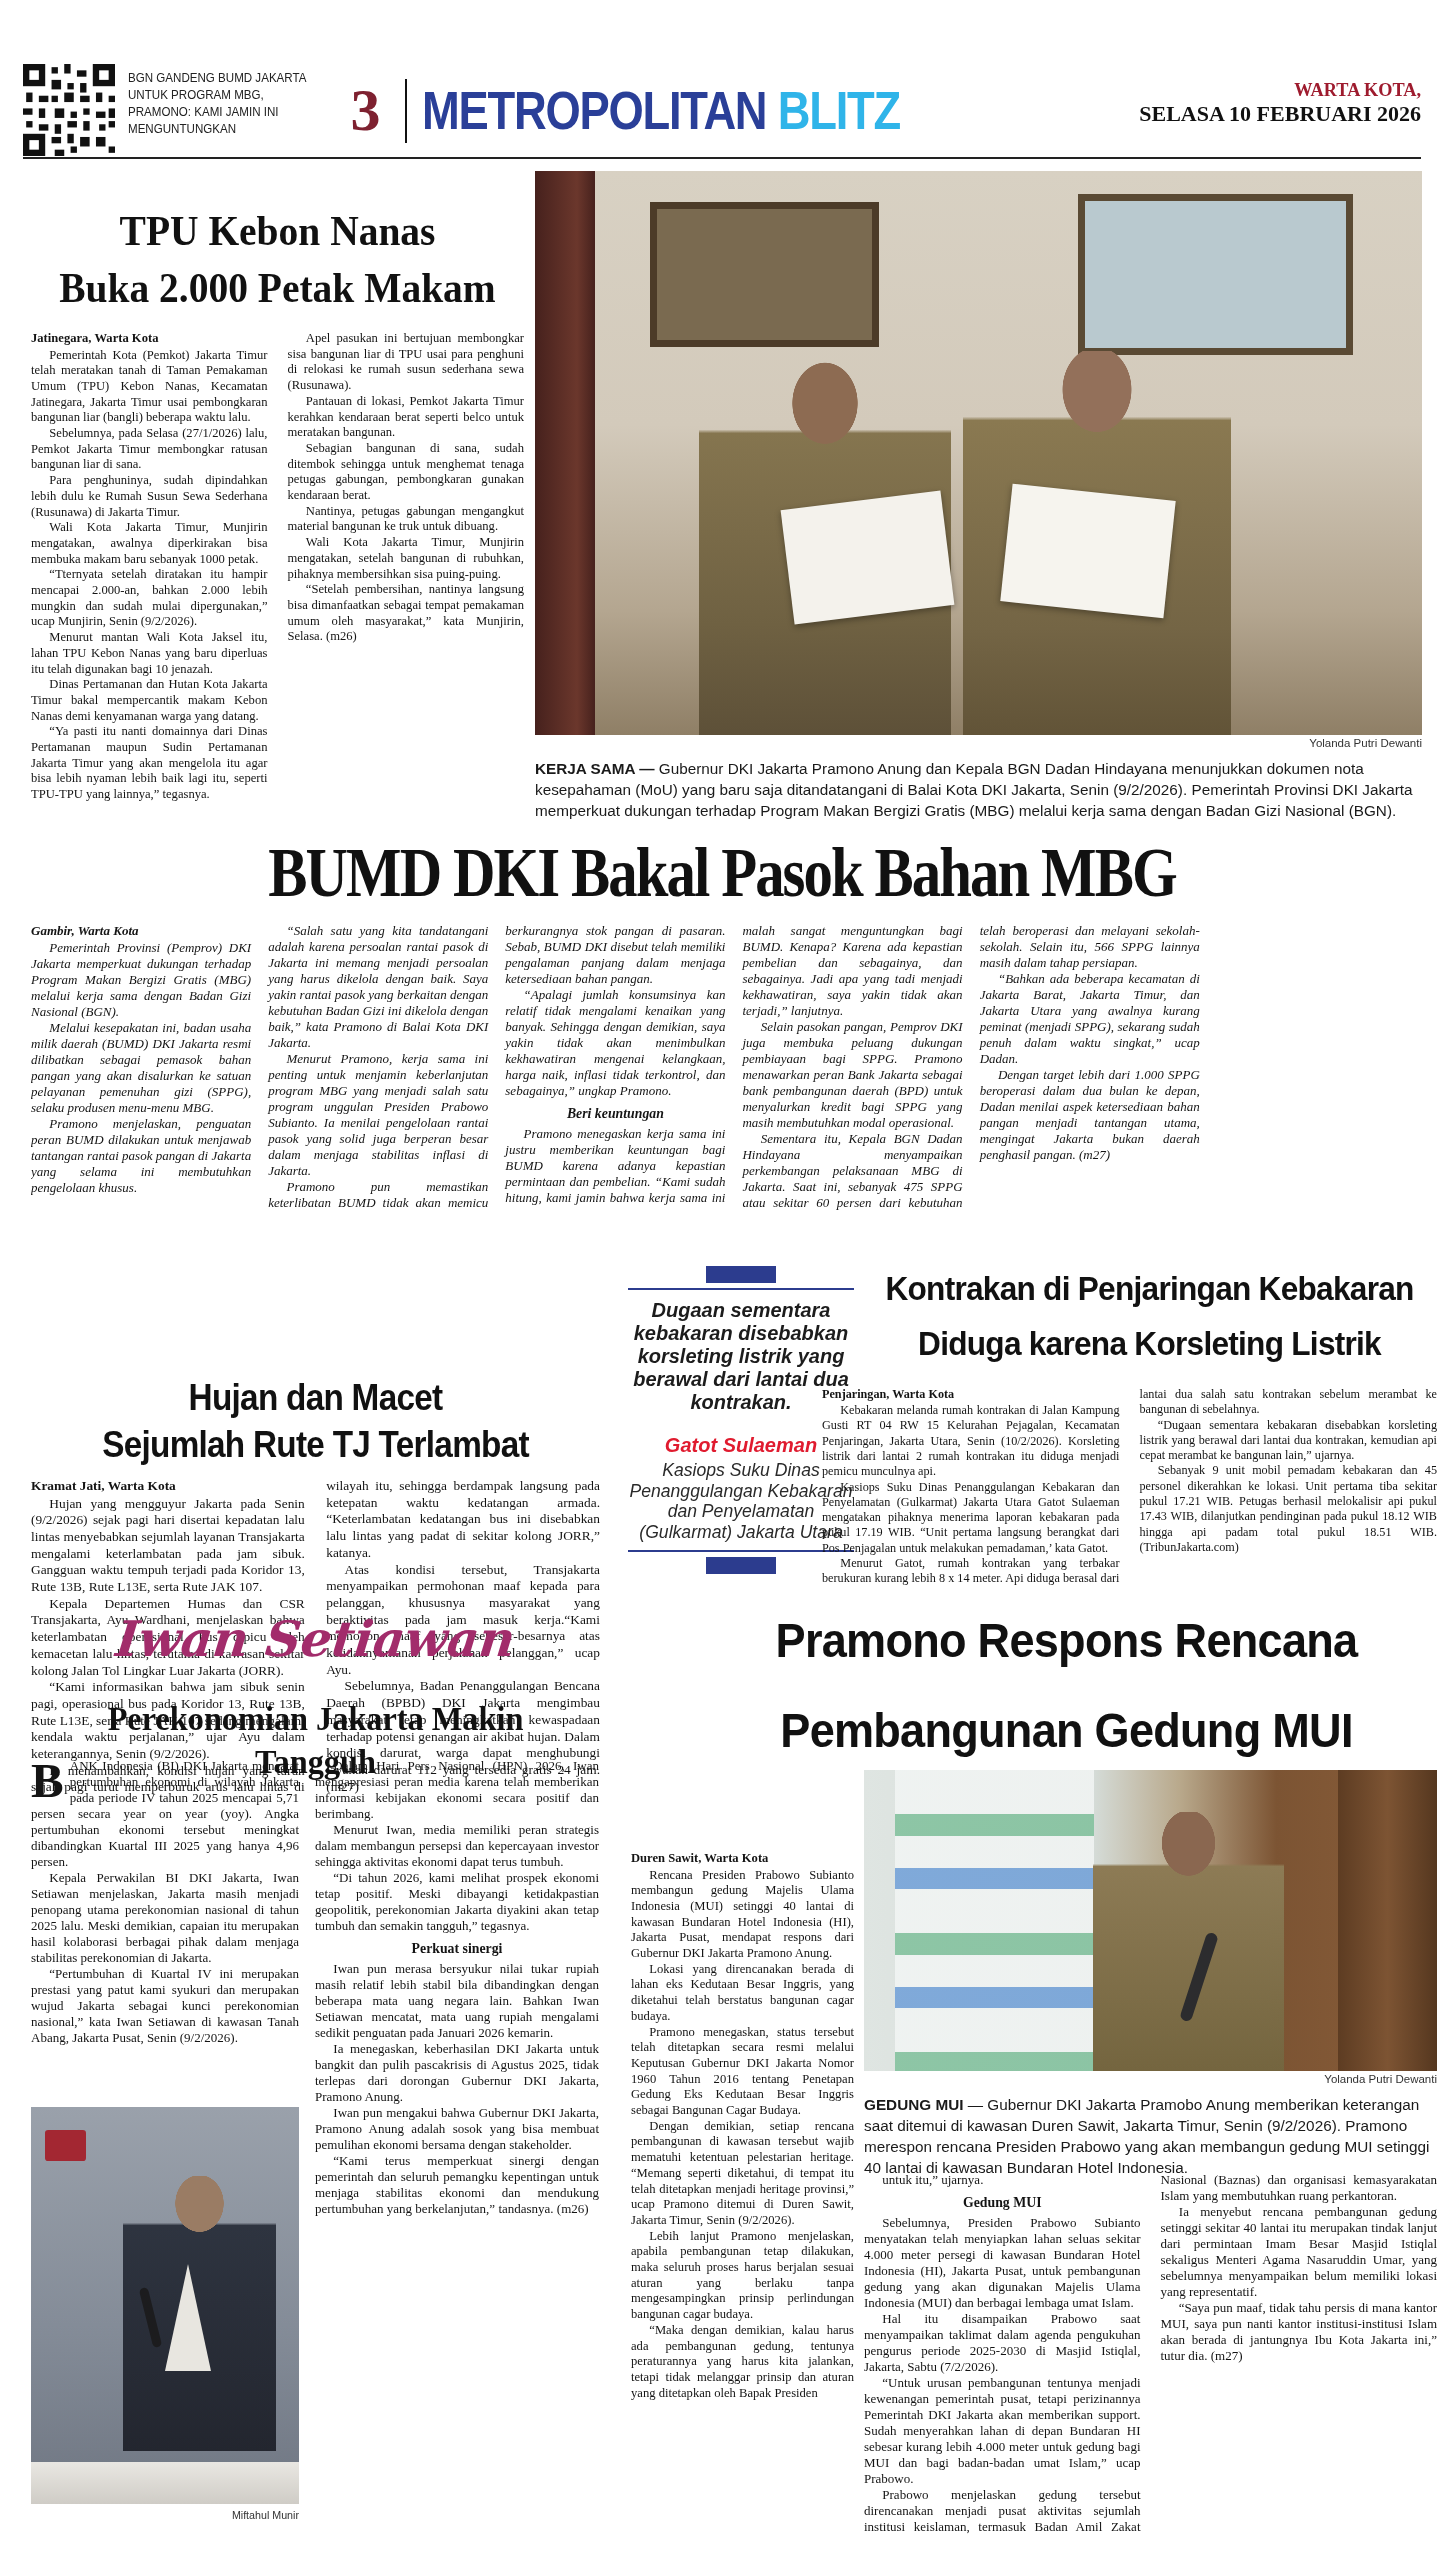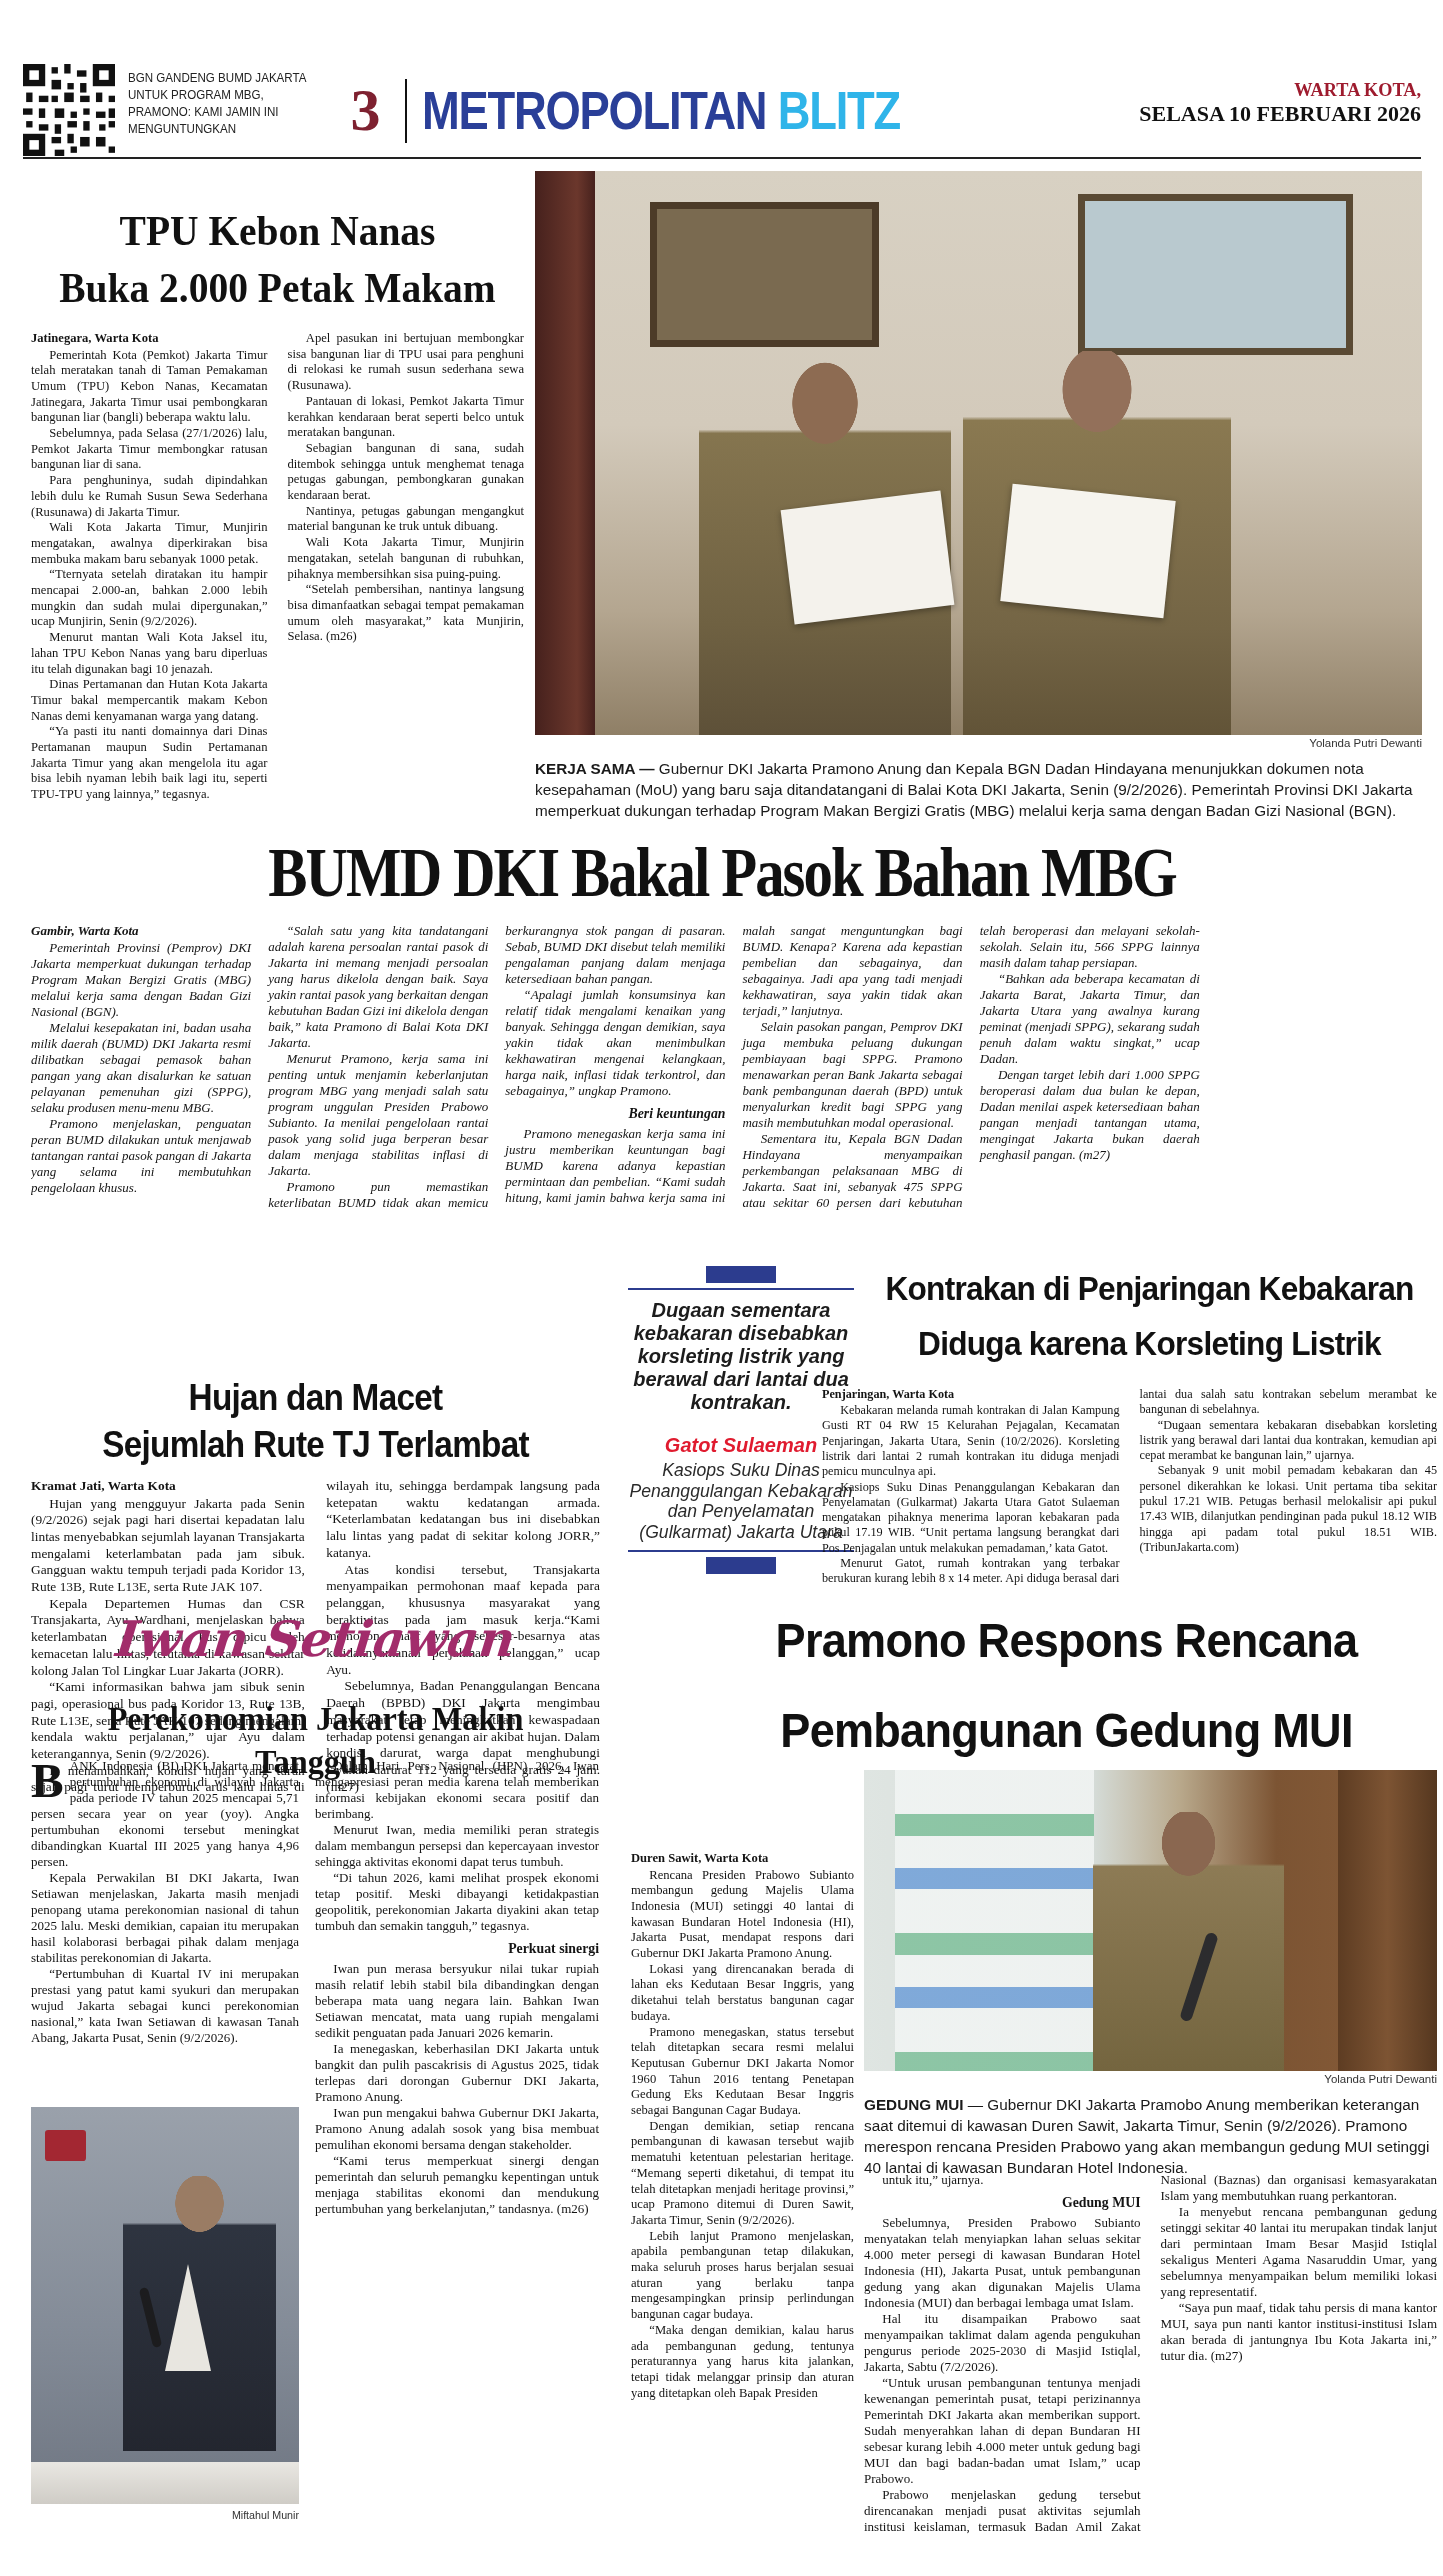--- a/index.html
+++ b/index.html
@@ -17,21 +17,21 @@
   .masthead { font-size:18.3px; color:#9e1b2e; }
   .edition-date { font-size:22px; color:#111; }
   .head-rule { left:23px; top:157px; width:1398px; height:1.5px; background:#222; }
 
   
   .hl-serif { font-family:"Liberation Serif",serif; font-weight:bold; color:#111; text-align:center; }
   .hl-sans  { font-family:"Liberation Sans",sans-serif; font-weight:bold; color:#111; text-align:center; letter-spacing:-0.8px; }
   .body-text { font-size:12.6px; line-height:15.7px; text-align:justify; color:#141414; overflow:hidden; column-fill:auto; }
   .body-text p { text-indent:18.3px; }
   .dateline { font-weight:bold; text-indent:0 !important; margin-bottom:0.8px; }
-  .subhead { text-align:right; font-weight:bold; font-size:13.8px; margin:6.9px 0 3.8px; break-inside:avoid; }
+  .subhead { text-align:center; font-weight:bold; font-size:13.8px; margin:6.9px 0 3.8px; break-inside:avoid; }
   .cols2 { column-count:2; }
   .cols6 { column-count:6; column-gap:17px; }
   .credit { font-family:"Liberation Sans",sans-serif; font-size:11.5px; color:#333; text-align:right; }
   .caption { font-family:"Liberation Sans",sans-serif; font-size:15.3px; line-height:21px; color:#1a1a1a; text-align:left; }
   .cap-lead { font-weight:bold;text-align:right; }
 
   
   .photo { overflow:hidden; }
   .photo1 { left:535px; top:171px; width:887px; height:564px; background:linear-gradient(180deg,#d8d1c3 0%,#d3cabb 45%,#b4a690 78%,#8f7f66 100%); }
   .ph1-curtain { left:0; top:0; width:60px; height:100%; background:linear-gradient(90deg,#46211d,#6b372c 70%,#46211d); }

